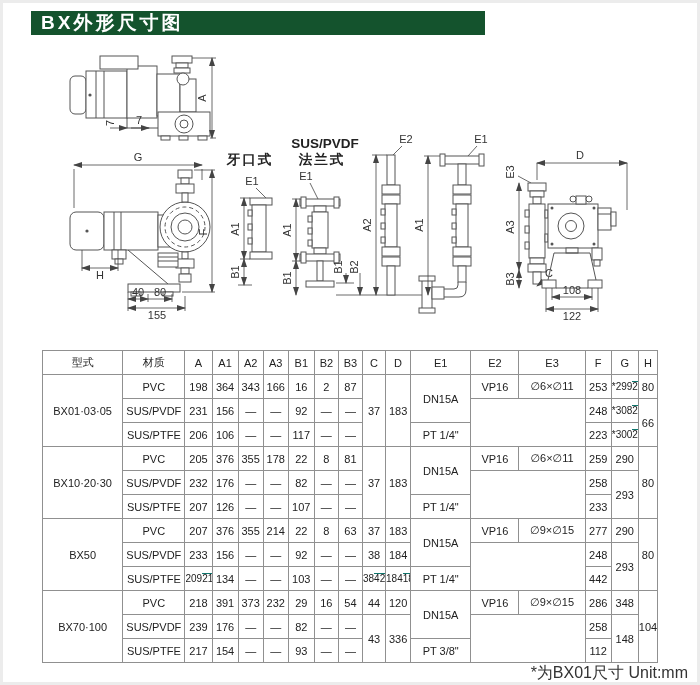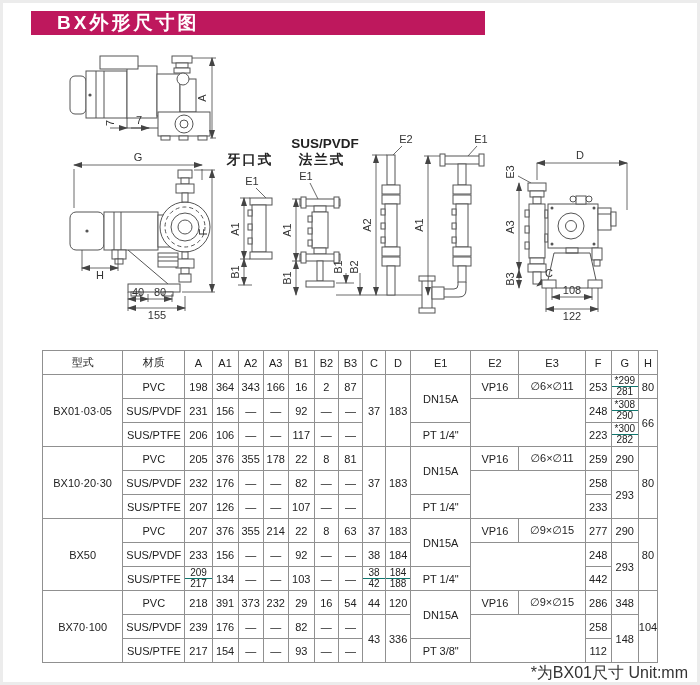--- a/index.html
+++ b/index.html
@@ -1,35 +1,35 @@
 <!DOCTYPE html>
 <html><head>
 <meta charset="utf-8">
 <style>
   html,body{margin:0;padding:0;background:#ffffff;}
   body{width:700px;height:685px;position:relative;overflow:hidden;
        font-family:"Liberation Sans",sans-serif;}
   .frame{position:absolute;inset:0;border:3px solid #ececec;pointer-events:none;z-index:9;}
   .title-bar{position:absolute;left:31px;top:11px;width:454px;height:24px;
-       background:#be185d;color:#ffffff;font-size:19px;font-weight:bold;
-       line-height:24px;padding-left:26px;letter-spacing:3px;box-sizing:border-box;}
+       background:#14532d;color:#ffffff;font-size:19px;font-weight:bold;
+       line-height:24px;padding-left:10px;letter-spacing:3px;box-sizing:border-box;}
   svg.diagram{position:absolute;left:0;top:52px;}
   svg .ln{stroke:#555;fill:none;stroke-width:1;}
   svg .fw{stroke:#555;fill:#ffffff;stroke-width:1;}
   svg .dim{stroke:#444;fill:none;stroke-width:0.8;}
   svg text{fill:#333;font-size:11px;font-family:"Liberation Sans",sans-serif;}
   svg text.ttl{font-size:13.5px;font-weight:bold;fill:#222;}
   table.spec{position:absolute;left:42px;top:350px;width:616px;border-collapse:collapse;
        table-layout:fixed;}
   table.spec th,table.spec td{border:1px solid #909090;text-align:center;
        font-size:11px;color:#222;padding:0;overflow:hidden;white-space:nowrap;}
   table.spec th{font-weight:normal;height:21px;}
   table.spec tr{height:24px;}
   td.model{font-size:10px;color:#333;}
-  .split{display:flex;flex-direction:column;height:100%;}
+  .split{display:flex;height:100%;}
   .split span{flex:1;display:flex;align-items:center;justify-content:center;
        font-size:10px;line-height:1;}
   .split span + span{border-top:1px solid #0f766e;}
   td.splitcell{padding:0;}
   .footnote{position:absolute;right:12px;top:663px;font-size:16px;color:#333;}
 </style>
 </head>
 <body>
 
 <div class="frame"></div>

